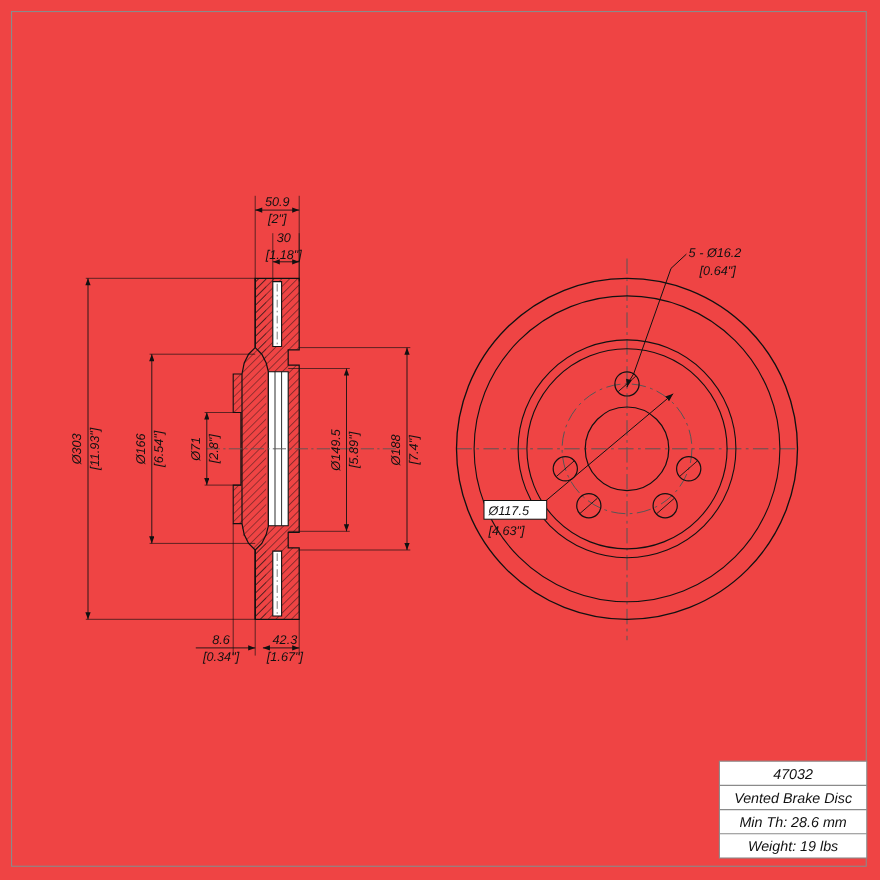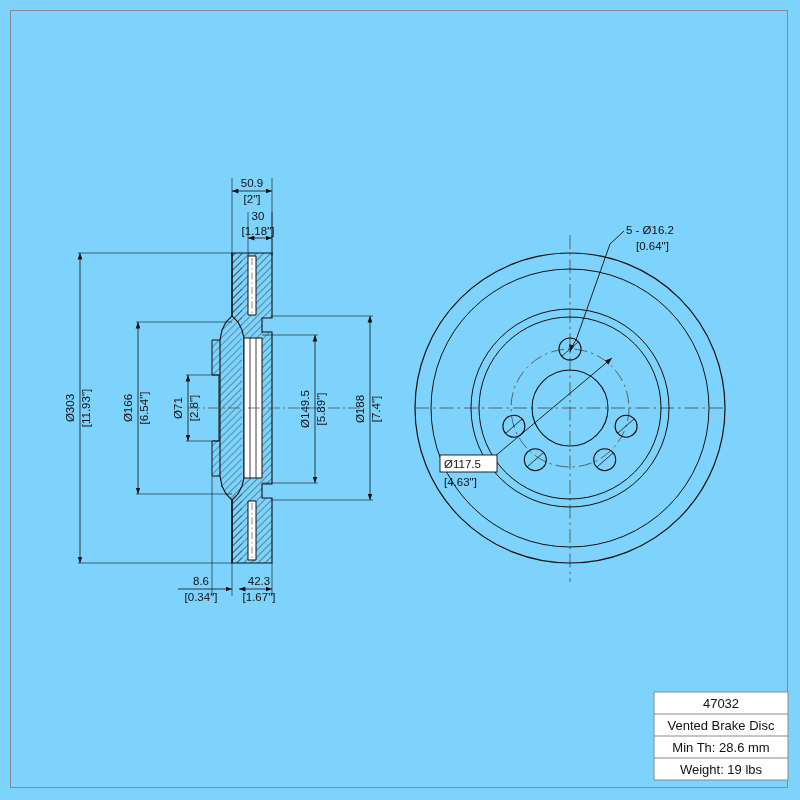--- a/index.html
+++ b/index.html
@@ -1,17 +1,17 @@
 <!DOCTYPE html>
 <html><head>
 <meta charset="utf-8">
 <style>
   html,body{margin:0;padding:0;background:#fff;}
   body{width:800px;height:800px;font-family:"Liberation Sans",sans-serif;color:#1a1a1a;}
-  #page{position:relative;width:800px;height:800px;overflow:hidden;background:#7dd3fc;}
+  #page{position:relative;width:800px;height:800px;overflow:hidden;background:#ef4444;font-style:italic;}
   #frame{position:absolute;left:10px;top:10px;width:778px;height:778px;border:1px solid #8a8a8a;box-sizing:border-box;}
   svg{position:absolute;left:0;top:0;width:800px;height:800px;}
   .t{font-family:"Liberation Sans",sans-serif;font-size:11.5px;fill:#111;}
   .tb{font-family:"Liberation Sans",sans-serif;font-size:13px;fill:#111;}
 </style>
 </head>
 <body>
 
 <div id="page">
   <div id="frame"></div>

